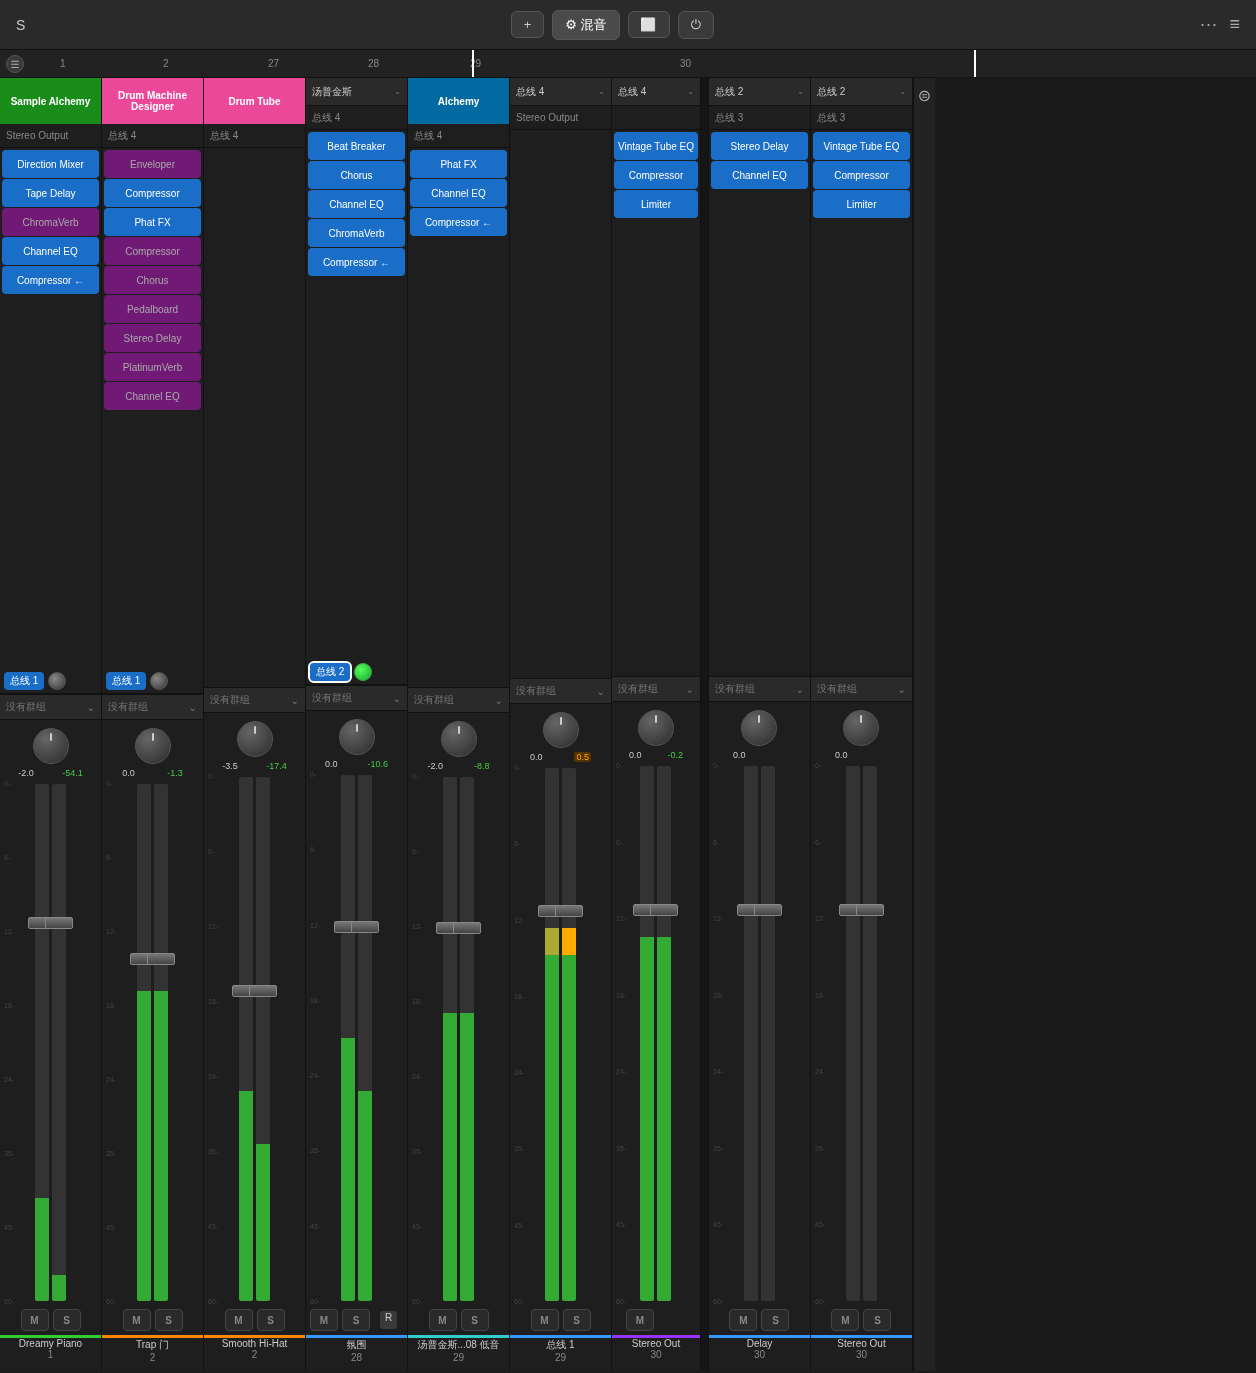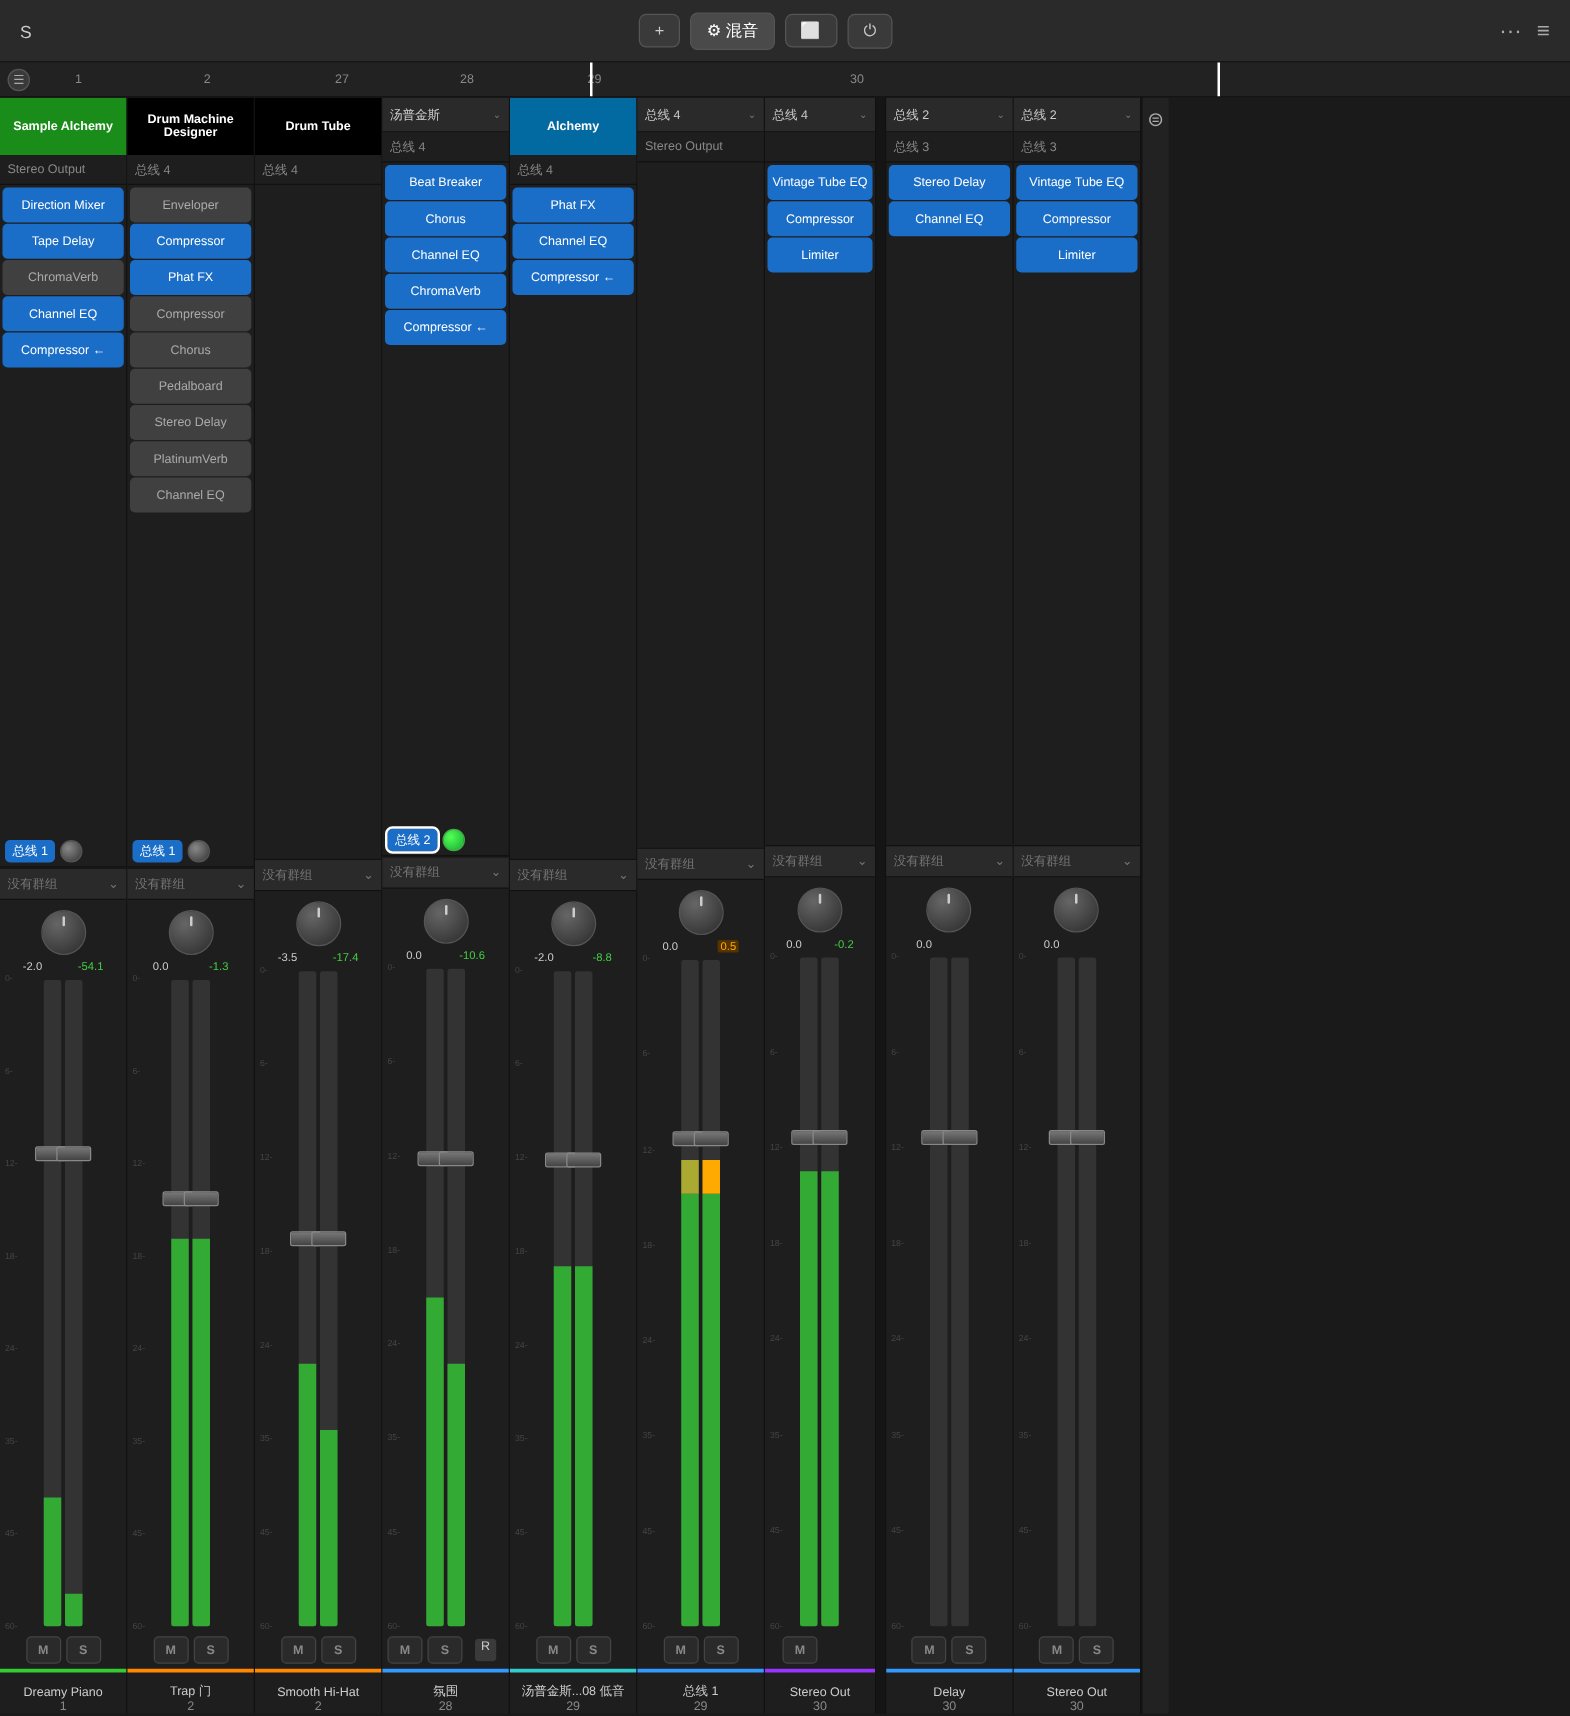--- a/index.html
+++ b/index.html
@@ -132,21 +132,21 @@
       font-weight: 500;
       cursor: pointer;
       padding: 0 4px;
       text-align: center;
     }
     .plugin-slot.blue {
       background: #1a6ec7;
       color: #fff;
     }
     .plugin-slot.gray {
-      background: #404040;
+      background: #701a75;
       color: #aaa;
     }
 
     
     .group-select {
       background: #2a2a2a;
       border-top: 1px solid #111;
       border-bottom: 1px solid #111;
       color: #777;
       font-size: 10px;
@@ -217,21 +217,21 @@
       cursor: pointer;
       display: flex;
       align-items: center;
       justify-content: center;
     }
 
     
     .channel-label {
       height: 36px;
       display: flex;
-      align-items: flex-end;
+      align-items: flex-start;
       justify-content: center;
       padding: 0 4px;
       font-size: 10px;
       font-weight: 500;
       border-top: 3px solid #555;
       text-align: center;
       cursor: pointer;
     }
     .channel-label.green-border { border-top-color: #3c3; }
     .channel-label.blue-border { border-top-color: #39f; }
@@ -247,21 +247,21 @@
       font-weight: 600;
       display: flex;
       align-items: center;
       justify-content: center;
       padding: 6px 4px;
       min-height: 46px;
       text-align: center;
       cursor: pointer;
     }
     .instrument-label.green { background: #1a8c1a; }
-    .instrument-label.bright-green { background: #000000; }
+    .instrument-label.bright-green { background: #ec4899; }
 
     
     .scroll-icon {
       width: 18px;
       height: 18px;
       border-radius: 50%;
       background: #3a3a3a;
       border: 1px solid #555;
       display: flex;
       align-items: center;

